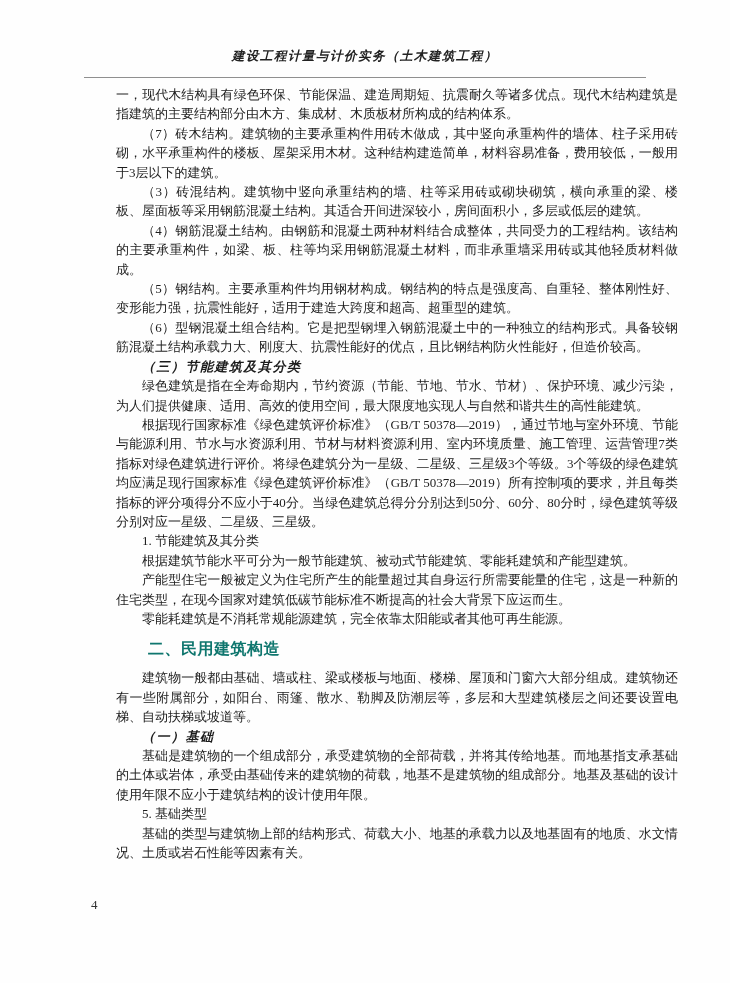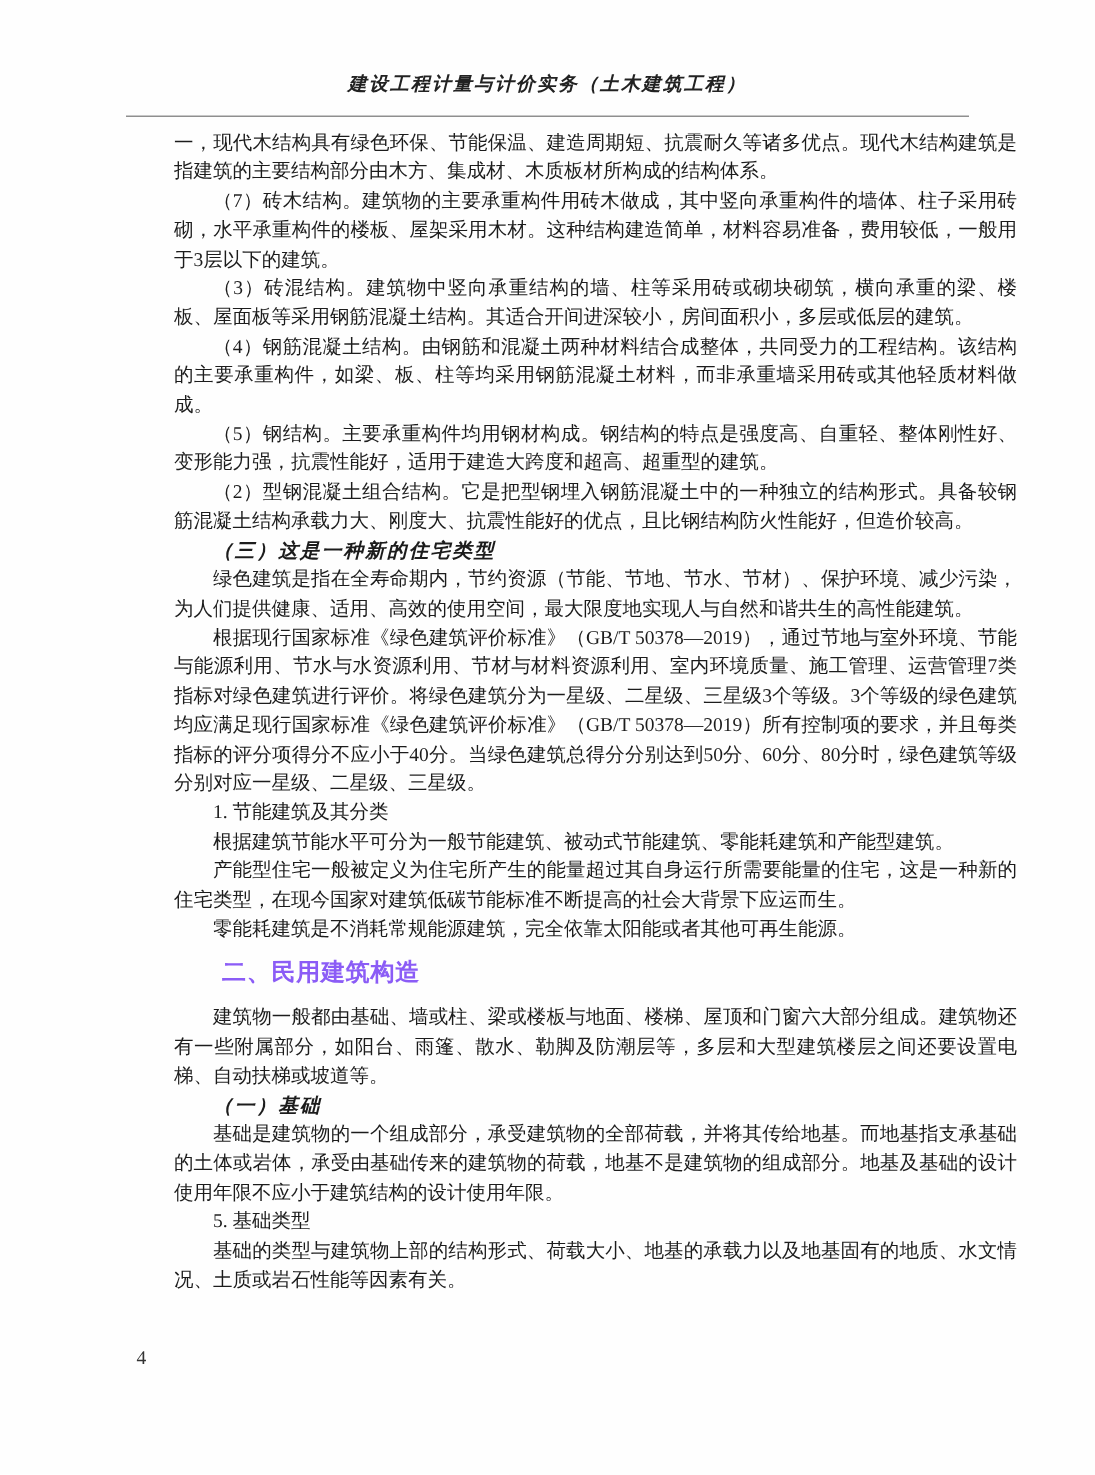--- a/index.html
+++ b/index.html
@@ -57,21 +57,21 @@
   p.kai {
     text-indent: 2em;
     font-style: italic;
     font-weight: 600;
     letter-spacing: 1.5px;
   }
   h2.section {
     font-family: "Liberation Sans", "DejaVu Sans", sans-serif;
     font-size: 16px;
     font-weight: bold;
-    color: #8b5cf6;
+    color: #0f766e;
     margin: 10px 0 8px 0;
     text-indent: 2em;
     letter-spacing: 0.5px;
     line-height: 22px;
   }
   .page-number {
     position: absolute;
     left: 91px;
     top: 897px;
     font-size: 13px;
@@ -86,22 +86,22 @@
   <div class="running-header">建设工程计量与计价实务（土木建筑工程）</div>
 
   <hr class="header-rule">
 
   <div class="content">
     <p class="plain">一，现代木结构具有绿色环保、节能保温、建造周期短、抗震耐久等诸多优点。现代木结构建筑是指建筑的主要结构部分由木方、集成材、木质板材所构成的结构体系。</p>
     <p class="indent">（7）砖木结构。建筑物的主要承重构件用砖木做成，其中竖向承重构件的墙体、柱子采用砖砌，水平承重构件的楼板、屋架采用木材。这种结构建造简单，材料容易准备，费用较低，一般用于3层以下的建筑。</p>
     <p class="indent">（3）砖混结构。建筑物中竖向承重结构的墙、柱等采用砖或砌块砌筑，横向承重的梁、楼板、屋面板等采用钢筋混凝土结构。其适合开间进深较小，房间面积小，多层或低层的建筑。</p>
     <p class="indent">（4）钢筋混凝土结构。由钢筋和混凝土两种材料结合成整体，共同受力的工程结构。该结构的主要承重构件，如梁、板、柱等均采用钢筋混凝土材料，而非承重墙采用砖或其他轻质材料做成。</p>
     <p class="indent">（5）钢结构。主要承重构件均用钢材构成。钢结构的特点是强度高、自重轻、整体刚性好、变形能力强，抗震性能好，适用于建造大跨度和超高、超重型的建筑。</p>
-    <p class="indent">（2）型钢混凝土组合结构。它是把型钢埋入钢筋混凝土中的一种独立的结构形式。具备较钢筋混凝土结构承载力大、刚度大、抗震性能好的优点，且比钢结构防火性能好，但造价较高。</p>
-    <p class="kai">（三）这是一种新的住宅类型</p>
+    <p class="indent">（6）型钢混凝土组合结构。它是把型钢埋入钢筋混凝土中的一种独立的结构形式。具备较钢筋混凝土结构承载力大、刚度大、抗震性能好的优点，且比钢结构防火性能好，但造价较高。</p>
+    <p class="kai">（三）节能建筑及其分类</p>
     <p class="indent">绿色建筑是指在全寿命期内，节约资源（节能、节地、节水、节材）、保护环境、减少污染，为人们提供健康、适用、高效的使用空间，最大限度地实现人与自然和谐共生的高性能建筑。</p>
     <p class="indent">根据现行国家标准《绿色建筑评价标准》（GB/T 50378—2019），通过节地与室外环境、节能与能源利用、节水与水资源利用、节材与材料资源利用、室内环境质量、施工管理、运营管理7类指标对绿色建筑进行评价。将绿色建筑分为一星级、二星级、三星级3个等级。3个等级的绿色建筑均应满足现行国家标准《绿色建筑评价标准》（GB/T 50378—2019）所有控制项的要求，并且每类指标的评分项得分不应小于40分。当绿色建筑总得分分别达到50分、60分、80分时，绿色建筑等级分别对应一星级、二星级、三星级。</p>
     <p class="indent">1. 节能建筑及其分类</p>
     <p class="indent">根据建筑节能水平可分为一般节能建筑、被动式节能建筑、零能耗建筑和产能型建筑。</p>
     <p class="indent">产能型住宅一般被定义为住宅所产生的能量超过其自身运行所需要能量的住宅，这是一种新的住宅类型，在现今国家对建筑低碳节能标准不断提高的社会大背景下应运而生。</p>
     <p class="indent">零能耗建筑是不消耗常规能源建筑，完全依靠太阳能或者其他可再生能源。</p>
     <h2 class="section">二、民用建筑构造</h2>
     <p class="indent">建筑物一般都由基础、墙或柱、梁或楼板与地面、楼梯、屋顶和门窗六大部分组成。建筑物还有一些附属部分，如阳台、雨篷、散水、勒脚及防潮层等，多层和大型建筑楼层之间还要设置电梯、自动扶梯或坡道等。</p>
     <p class="kai">（一）基础</p>
     <p class="indent">基础是建筑物的一个组成部分，承受建筑物的全部荷载，并将其传给地基。而地基指支承基础的土体或岩体，承受由基础传来的建筑物的荷载，地基不是建筑物的组成部分。地基及基础的设计使用年限不应小于建筑结构的设计使用年限。</p>

